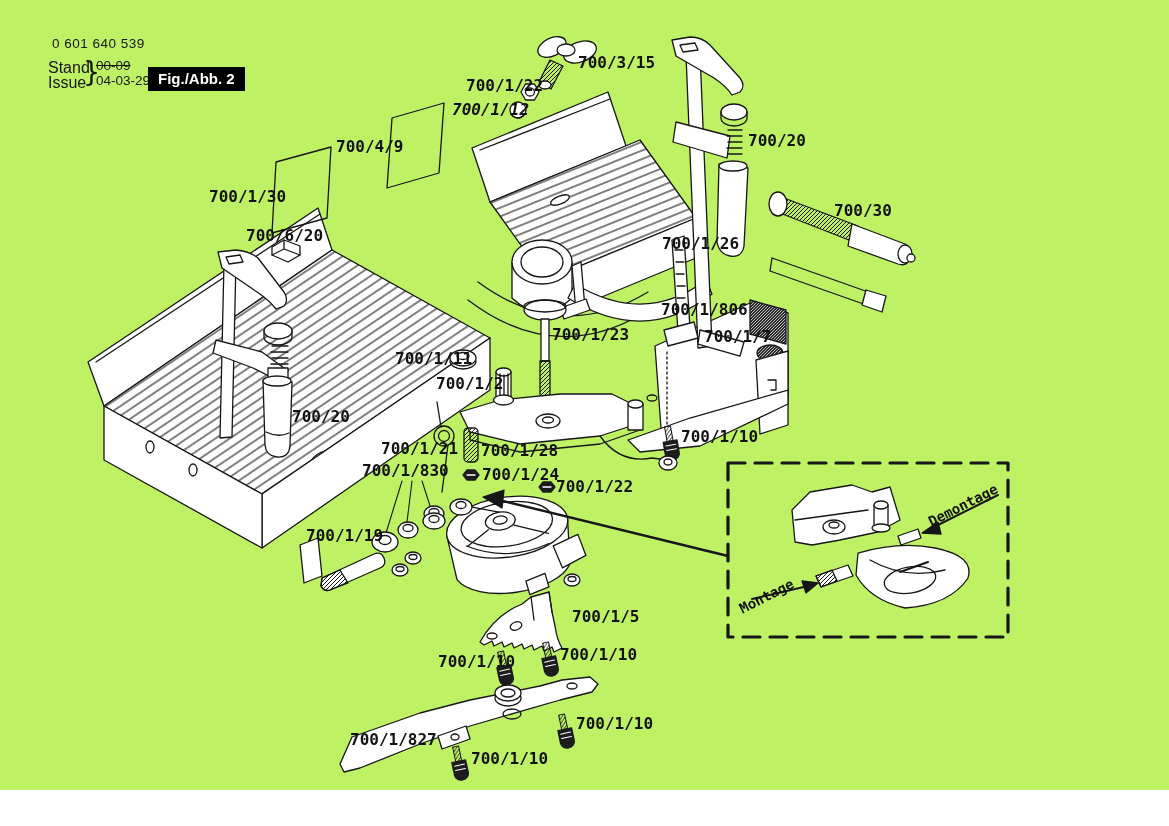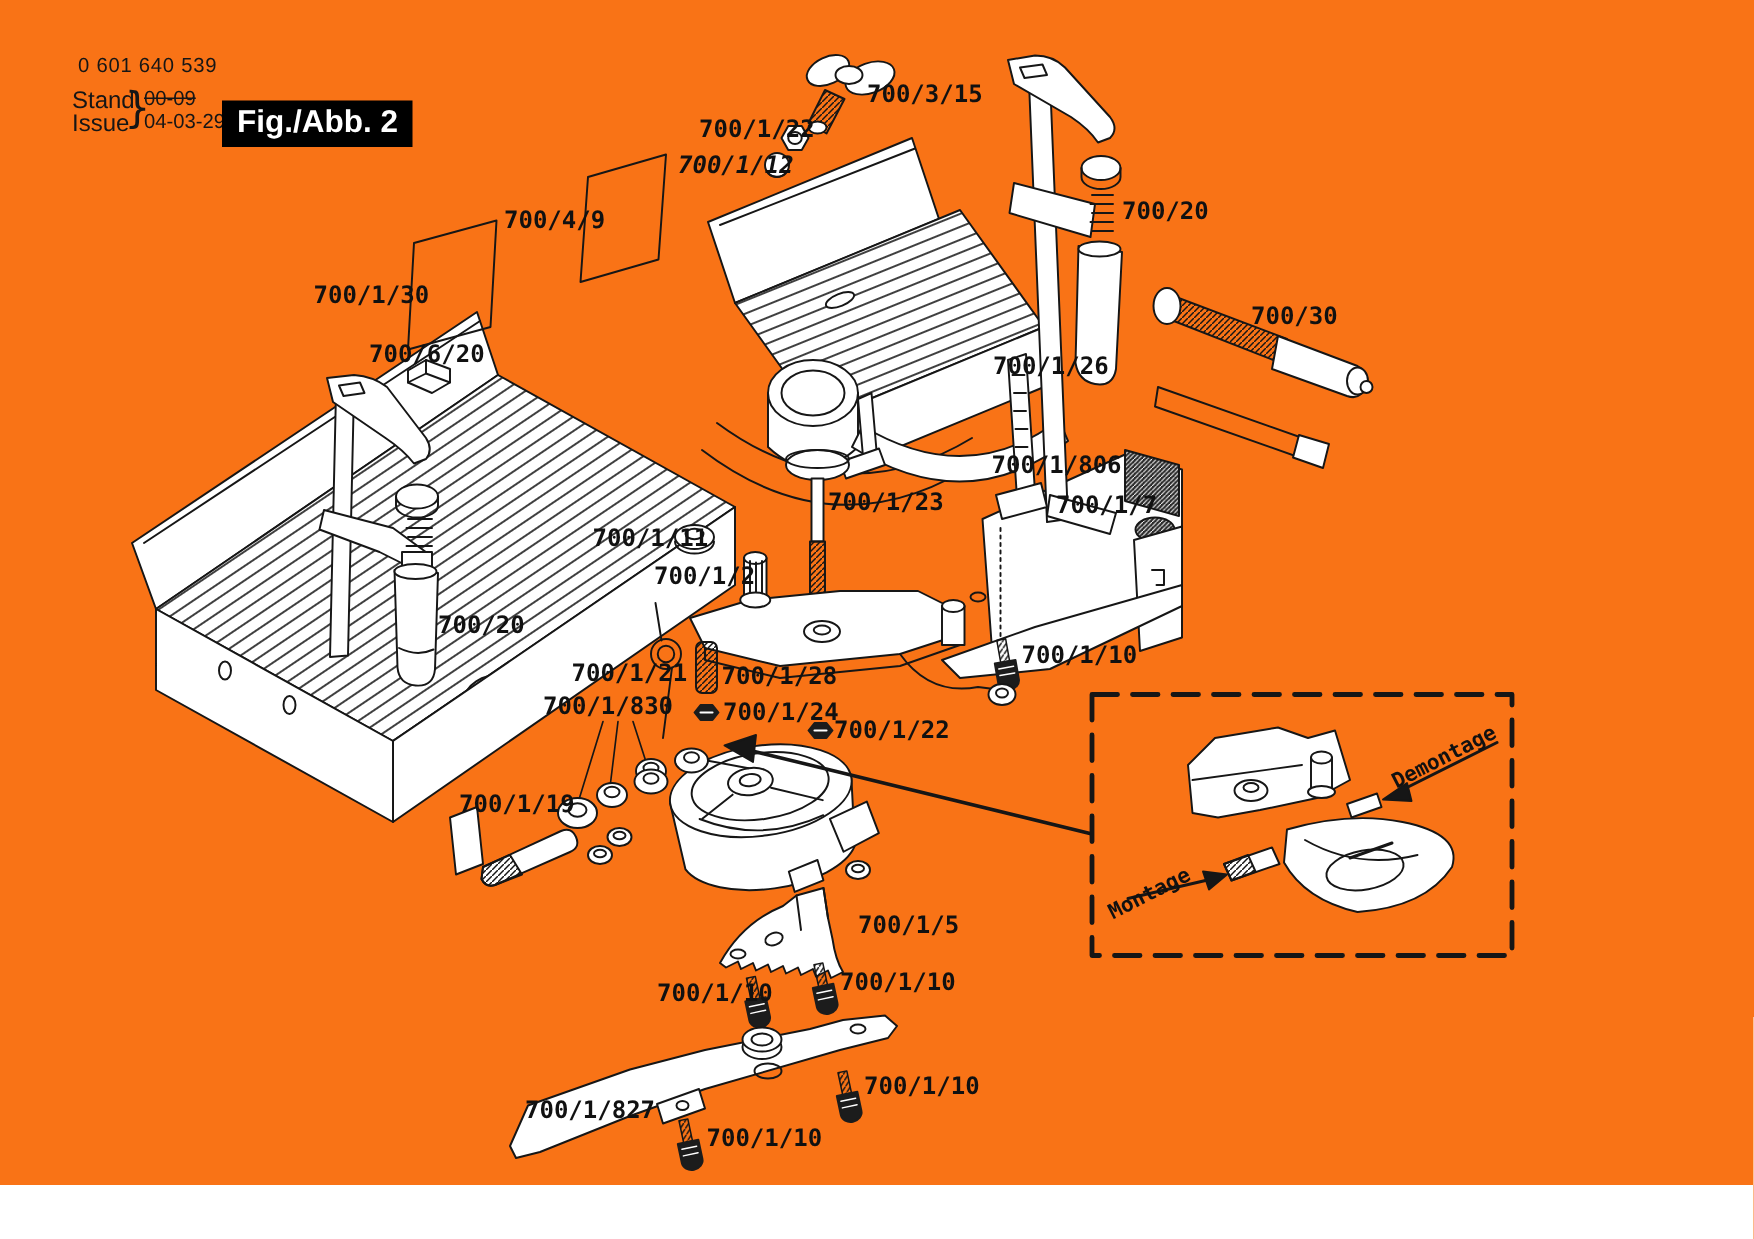--- a/index.html
+++ b/index.html
@@ -1,28 +1,28 @@
 <!DOCTYPE html>
 <html><head>
 <meta charset="utf-8">
 <style>
   html,body{margin:0;padding:0;background:#fff;}
-  .page{position:relative;width:1169px;height:790px;background:#f97316;overflow:hidden;
+  .page{position:relative;width:1169px;height:790px;background:#bef264;overflow:hidden;
         font-family:"Liberation Sans",sans-serif;color:#161616;}
   .art{position:absolute;left:0;top:0;}
   
   .hdr{position:absolute;left:52px;top:36px;font-size:13.5px;line-height:15px;}
   .hdr .pn{letter-spacing:.5px;}
   .stand-issue{position:absolute;left:48px;top:60px;font-size:16px;line-height:15px;}
   .brace{position:absolute;left:83px;top:57px;font-size:27px;font-weight:400;
          font-family:"DejaVu Sans",sans-serif;transform:scaleY(1.05);}
   .dates{position:absolute;left:96px;top:58px;font-size:13.5px;line-height:15px;}
   .old-date{text-decoration:line-through;}
   .fig-badge{position:absolute;left:148px;top:67px;background:#000;color:#fff;
-             font-weight:bold;font-size:21px;padding:3px 10px 4px 10px;
+             font-weight:bold;font-size:15px;padding:3px 10px 4px 10px;
              font-family:"Liberation Sans",sans-serif;}
   
   .part-label{position:absolute;white-space:nowrap;font-family:"DejaVu Sans Mono",monospace;
               font-weight:700;font-size:16px;line-height:16px;color:#111;}
   
   .inset-label{position:absolute;white-space:nowrap;font-family:"DejaVu Sans Mono",monospace;
                font-weight:700;font-size:14px;color:#111;transform:rotate(-27deg);}
   
   .footer{position:absolute;left:50px;top:726px;font-size:12.5px;line-height:15px;color:#1c1c1c;}
   .footer div{white-space:pre;}

